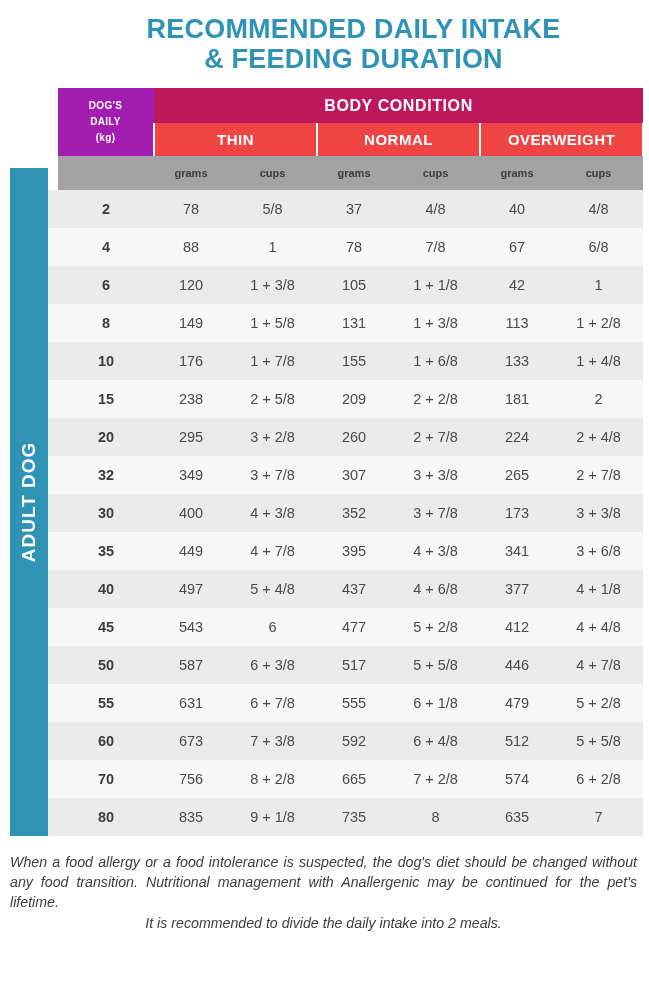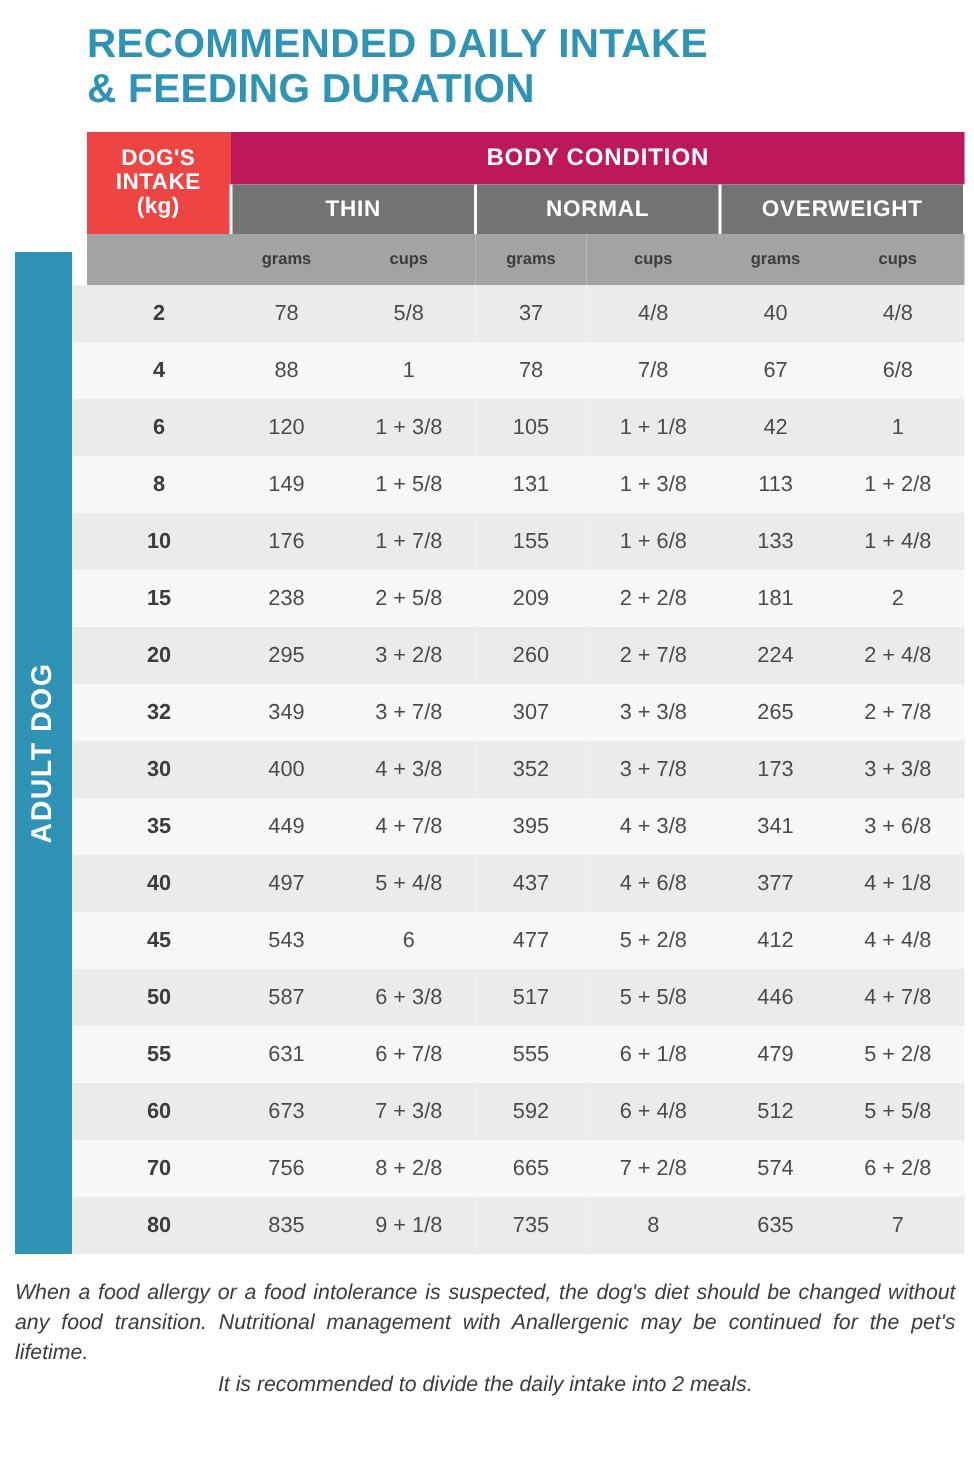--- a/index.html
+++ b/index.html
@@ -23,20 +23,21 @@
   }
   .title {
     color: #2f93b5;
     font-weight: bold;
     font-size: 27px;
     line-height: 30px;
     letter-spacing: 0.2px;
     padding: 14px 0 0 58px;
     text-transform: uppercase;
     font-family: "Liberation Sans", sans-serif;
+    text-align: center;
   }
   .title .line2 { display: block; }
 
   .table-wrap {
     position: relative;
     margin-top: 14px;
     padding-left: 10px;
     padding-right: 8px;
   }
   .sidebar {
@@ -74,38 +75,38 @@
     text-align: center;
     vertical-align: middle;
     font-size: 14px;
   }
   .spacer-cell {
     width: 48px;
     background: #ffffff;
     padding: 0;
   }
   .hdr-weight {
-    background: #ef4444;
+    background: #a21caf;
     color: #ffffff;
     font-weight: bold;
-    font-size: 15px;
+    font-size: 10px;
     line-height: 16px;
     height: 68px;
     letter-spacing: 0.3px;
   }
   .hdr-body {
     background: #be185d;
     color: #ffffff;
     font-weight: bold;
     font-size: 16px;
     letter-spacing: 0.6px;
     height: 32px;
   }
   .hdr-cond {
-    background: #737373;
+    background: #ef4444;
     color: #ffffff;
     font-weight: bold;
     font-size: 15px;
     letter-spacing: 0.5px;
     height: 30px;
     border-left: 2px solid #ffffff;
     border-right: 2px solid #ffffff;
   }
   .hdr-unit {
     background: #a3a3a3;
@@ -159,21 +160,21 @@
         <col class="gcol">
           <col class="ccol">
         <col class="gcol">
           <col class="ccol">
       </colgroup>
       <thead>
         <tr>
           <td class="spacer-cell" rowspan="3"></td>
           <th class="hdr-weight" rowspan="2">
             <div>DOG'S</div>
-            <div>INTAKE</div>
+            <div>DAILY</div>
             <div>(kg)</div>
           </th>
           <th class="hdr-body" colspan="6">BODY CONDITION</th>
         </tr>
         <tr>
           <th class="hdr-cond" colspan="2">THIN</th>
           <th class="hdr-cond" colspan="2">NORMAL</th>
           <th class="hdr-cond" colspan="2">OVERWEIGHT</th>
         </tr>
         <tr>

